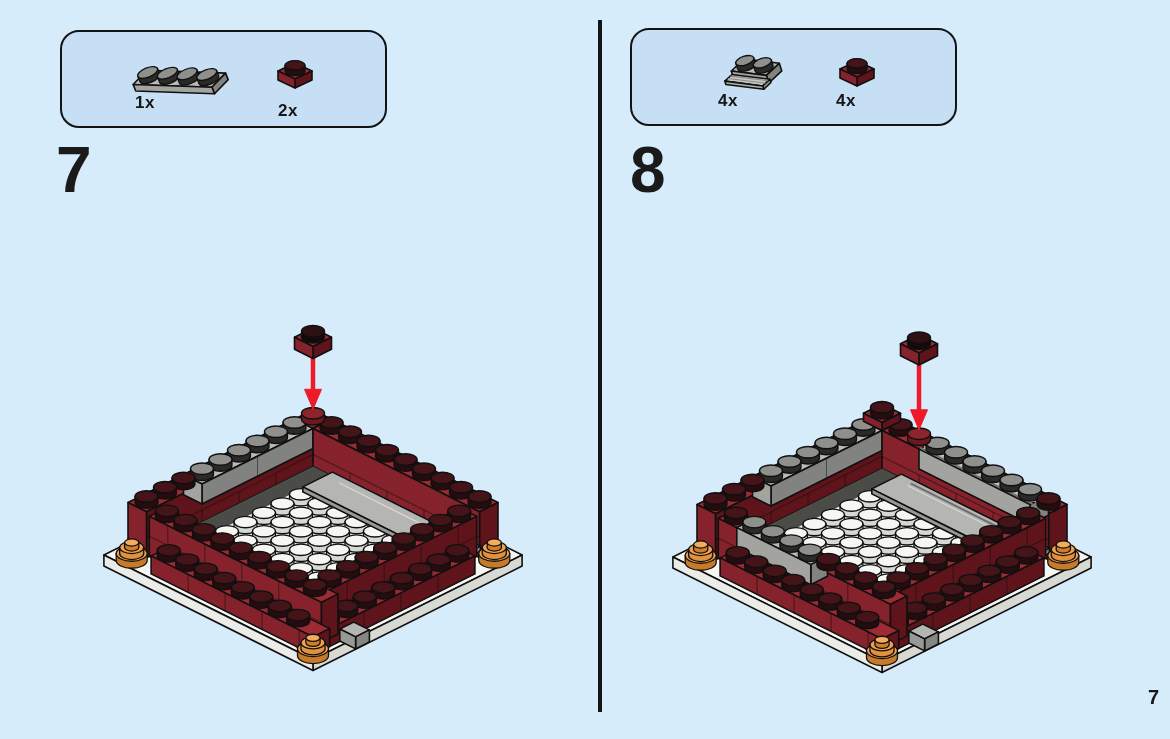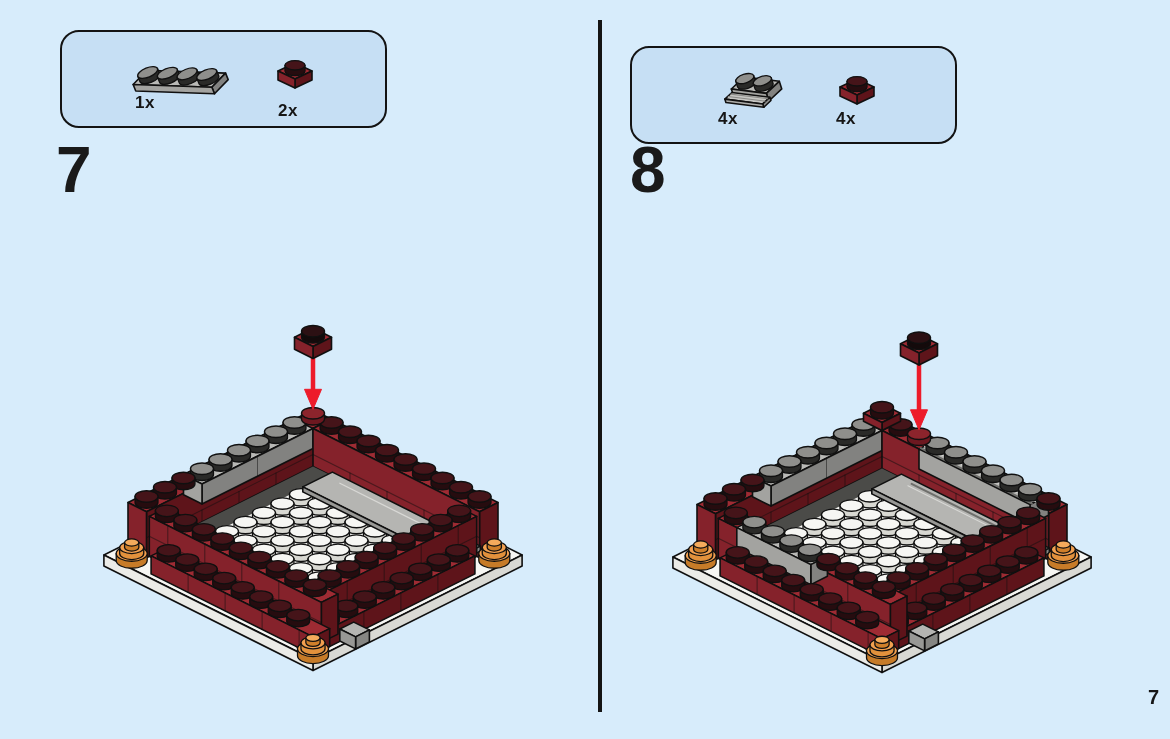--- a/index.html
+++ b/index.html
@@ -322,21 +322,21 @@
       <polygon points="185.0,12.0 203.5,21.3 185.0,30.5 166.5,21.3" fill="#9e2b33" stroke="#101010" stroke-width="1.6" stroke-linejoin="round"></polygon>
       <polygon points="203.5,21.3 185.0,30.5 185.0,42.5 203.5,33.3" fill="#5e141a" stroke="#101010" stroke-width="1.6" stroke-linejoin="round"></polygon>
       <polygon points="166.5,21.3 185.0,30.5 185.0,42.5 166.5,33.3" fill="#85222b" stroke="#101010" stroke-width="1.6" stroke-linejoin="round"></polygon>
       <path d="M 173.53 15.25 L 173.53 21.25 A 11.47 5.735 0 0 0 196.47 21.25 L 196.47 15.25 Z" fill="#140a0b" stroke="#101010" stroke-width="1.3"></path>
       <ellipse cx="185" cy="15.25" rx="11.47" ry="5.735" fill="#2c1013" stroke="#101010" stroke-width="1.3"></ellipse>
     </g>
   </svg>
 
 <div class="divider" style="left: 598px; top: 20px; width: 3.5px; height: 692px; background: rgb(20, 20, 20);"></div>
 
-<div class="callout" style="left: 630px; top: 46px; background: rgb(198, 223, 244);">
+<div class="callout" style="left: 630px; top: 28px; background: rgb(198, 223, 244);">
   <svg id="thumb8a" width="150" height="75" style="left:68px;top:12px">
       <g transform="rotate(-18 70 38)">
         <polygon points="52.0,10.0 84.0,25.0 68.0,32.5 36.0,17.5" fill="#b9b9b6" stroke="#101010" stroke-width="1.6" stroke-linejoin="round"></polygon>
         <polygon points="84.0,25.0 68.0,32.5 68.0,40.5 84.0,33.0" fill="#828280" stroke="#101010" stroke-width="1.6" stroke-linejoin="round"></polygon>
         <polygon points="36.0,17.5 68.0,32.5 68.0,40.5 36.0,25.5" fill="#a3a3a0" stroke="#101010" stroke-width="1.6" stroke-linejoin="round"></polygon>
         <polygon points="35.5,21.0 70.1,37.2 61.3,41.4 26.7,25.1" fill="#c6c6c3" stroke="#101010" stroke-width="1.6" stroke-linejoin="round"></polygon>
         <polygon points="70.1,37.2 61.3,41.4 61.3,44.9 70.1,40.7" fill="#929290" stroke="#101010" stroke-width="1.6" stroke-linejoin="round"></polygon>
         <polygon points="26.7,25.1 61.3,41.4 61.3,44.9 26.7,28.6" fill="#adadaa" stroke="#101010" stroke-width="1.6" stroke-linejoin="round"></polygon>
         <line x1="33.92" y1="22.225" x2="67.52" y2="37.974999999999994" stroke="#8a8a87" stroke-width="1.1" stroke-linecap="round"></line>
         <line x1="30.72" y1="23.725" x2="64.32" y2="39.475" stroke="#8a8a87" stroke-width="1.1" stroke-linecap="round"></line>

